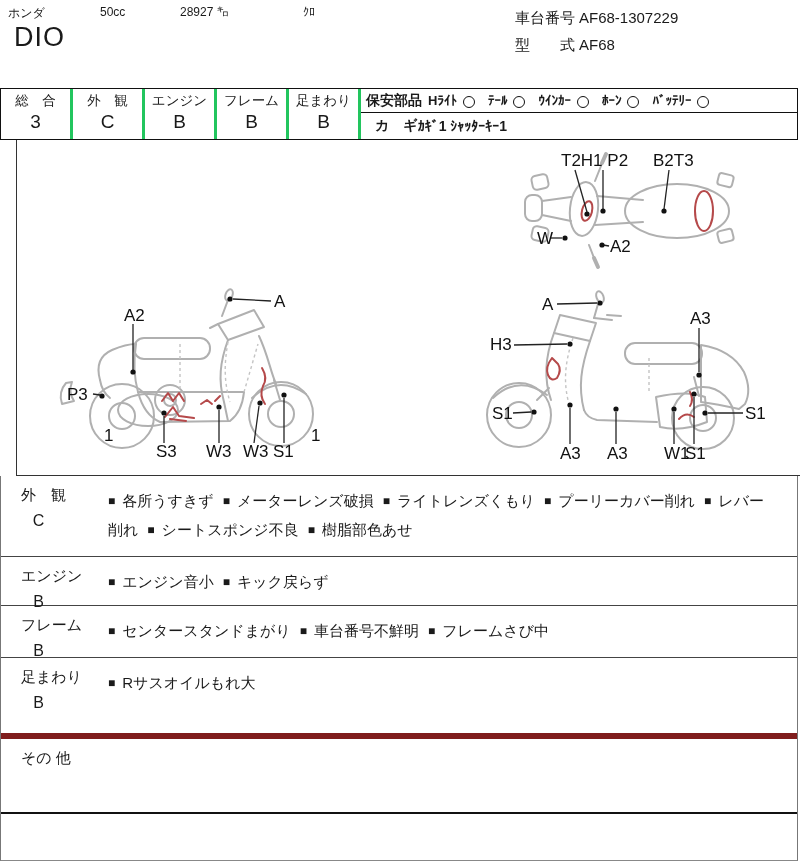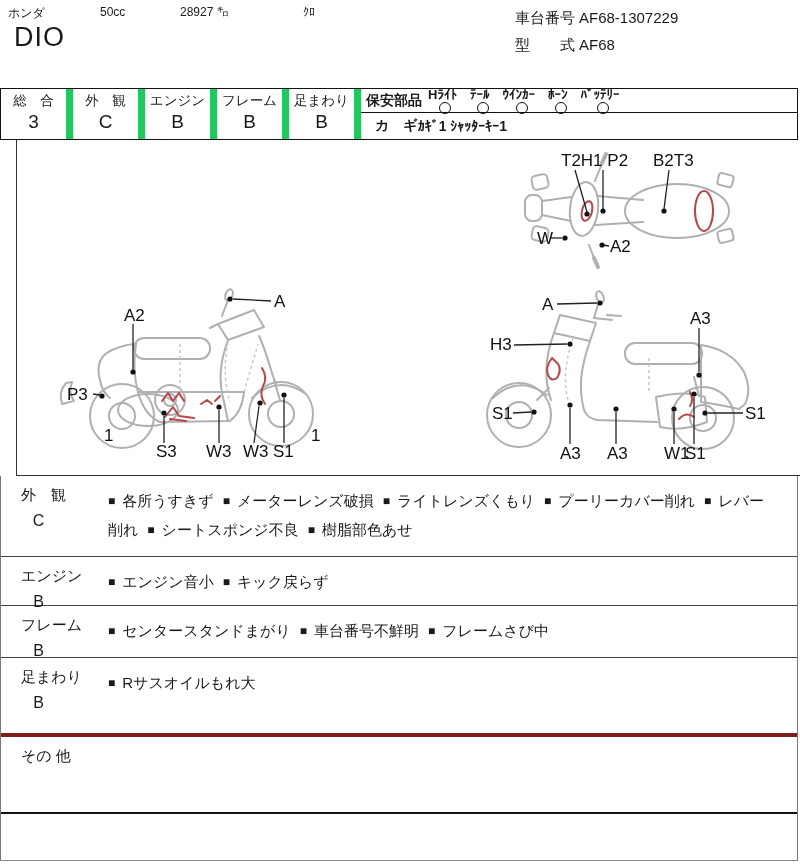--- a/index.html
+++ b/index.html
@@ -9,29 +9,29 @@
 
   
   .hdr-item{ position:absolute; font-size:12px; white-space:nowrap; }
   .model-name{ position:absolute; left:14px; top:22px; font-size:27px; letter-spacing:1px; }
   .hdr-right{ position:absolute; left:515px; top:4px; font-size:15px; line-height:27px; }
   .h-label{ display:inline-block; width:64px; }
 
   
   .ratings-row{ position:absolute; left:0; top:88px; width:798px; height:52px;
     border:1px solid #111; display:flex; }
-  .r-cell{ width:72px; border-right:7px solid #22c55e; display:flex; flex-direction:column;
+  .r-cell{ width:72px; border-right:3px solid #22c55e; display:flex; flex-direction:column;
     align-items:center; justify-content:flex-start; padding-top:3px; }
   .r-label{ font-size:13.5px; }
   .r-grade{ font-size:19px; margin-top:1px; }
   .safety-area{ flex:1; display:flex; flex-direction:column;font-weight:bold; }
   .safety-row{ height:24px; border-bottom:1px solid #111; display:flex; align-items:center;
     font-size:13.5px; padding-left:5px; white-space:nowrap; }
   .safety-title{ margin-right:6px; font-size:14px; }
-  .sf-item{ display:inline-flex; align-items:center; margin-right:13px;flex-direction:column; }
+  .sf-item{ display:inline-flex; align-items:flex-end; margin-right:13px; }
   .sf-label{ font-size:13px; }
   .circle-mark{ display:inline-block; width:12px; height:12px; border:1.6px solid #111;
     border-radius:50%; margin-left:6px; }
   .key-row{ flex:1; display:flex; align-items:center; font-size:14px; padding-left:14px; }
   .key-label{ }
 
   
   .diagram-box{ position:absolute; left:16px; top:140px; width:798px; height:336px;
     border:1px solid #333; border-top:none; }
   .dv{ position:absolute; }
@@ -41,21 +41,21 @@
   .rmark{ stroke:var(--red); stroke-width:2; fill:none; stroke-linecap:round; stroke-linejoin:round; }
   .leader{ stroke:#222; stroke-width:1.3; fill:none; }
   .ldot{ fill:#111; }
   .dcode{ font-size:17px; fill:#111; }
 
   
   .sections{ position:absolute; left:0; top:476px; width:798px;
     border-left:1px solid #777; border-right:1px solid #777; border-bottom:1px solid #888; }
   .section{ display:flex; border-top:1px solid #444; }
   .section:first-child{ border-top:none; }
-  .section[data-idx="4"]{ border-top:4px solid #7f1d1d; }
+  .section[data-idx="4"]{ border-top:6px solid #7f1d1d; }
   .sec-labelcol{ width:95px; padding-top:10px; }
   .sec-name{ font-size:15px; padding-left:20px; white-space:nowrap; }
   .sec-grade{ font-size:16px; width:75px; text-align:center; margin-top:7px; }
   .sec-items{ flex:1; padding:11px 26px 0 12px; font-size:15px; line-height:27px; }
   .item{ margin-right:9px; }
   .bullet{ font-size:12px; margin-right:7px; position:relative; top:-1px; }
   .bottom-strip{ border-top:2px solid #111; height:48px; }
 </style>
 </head>
 <body>

